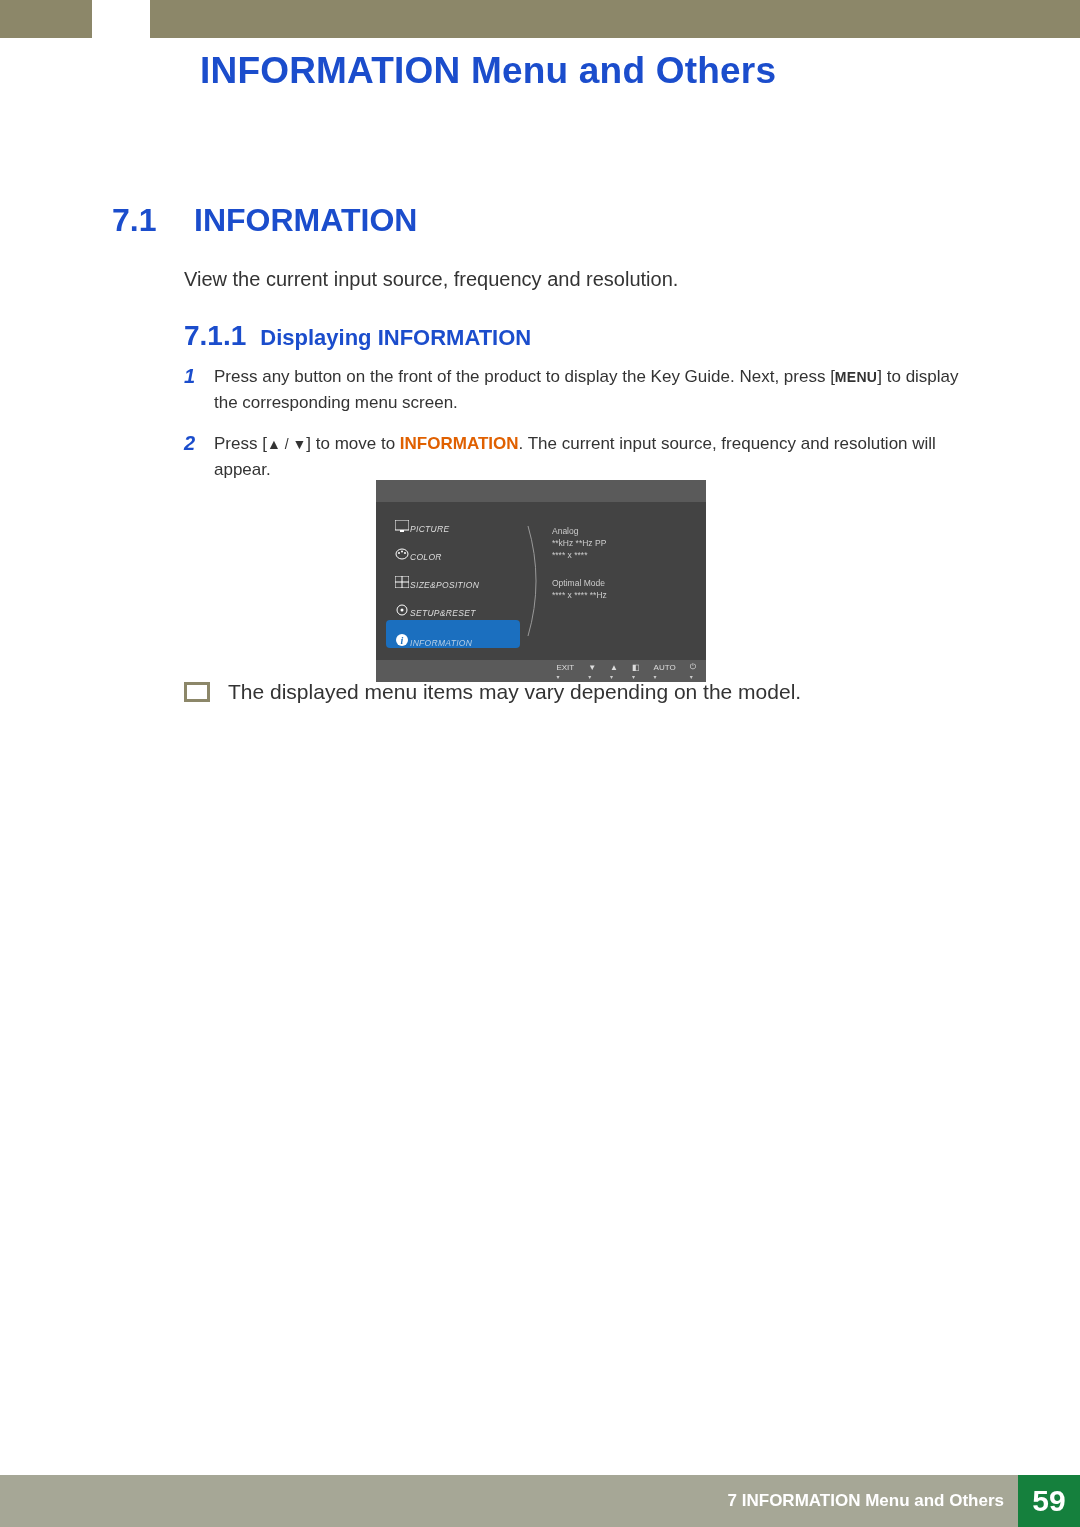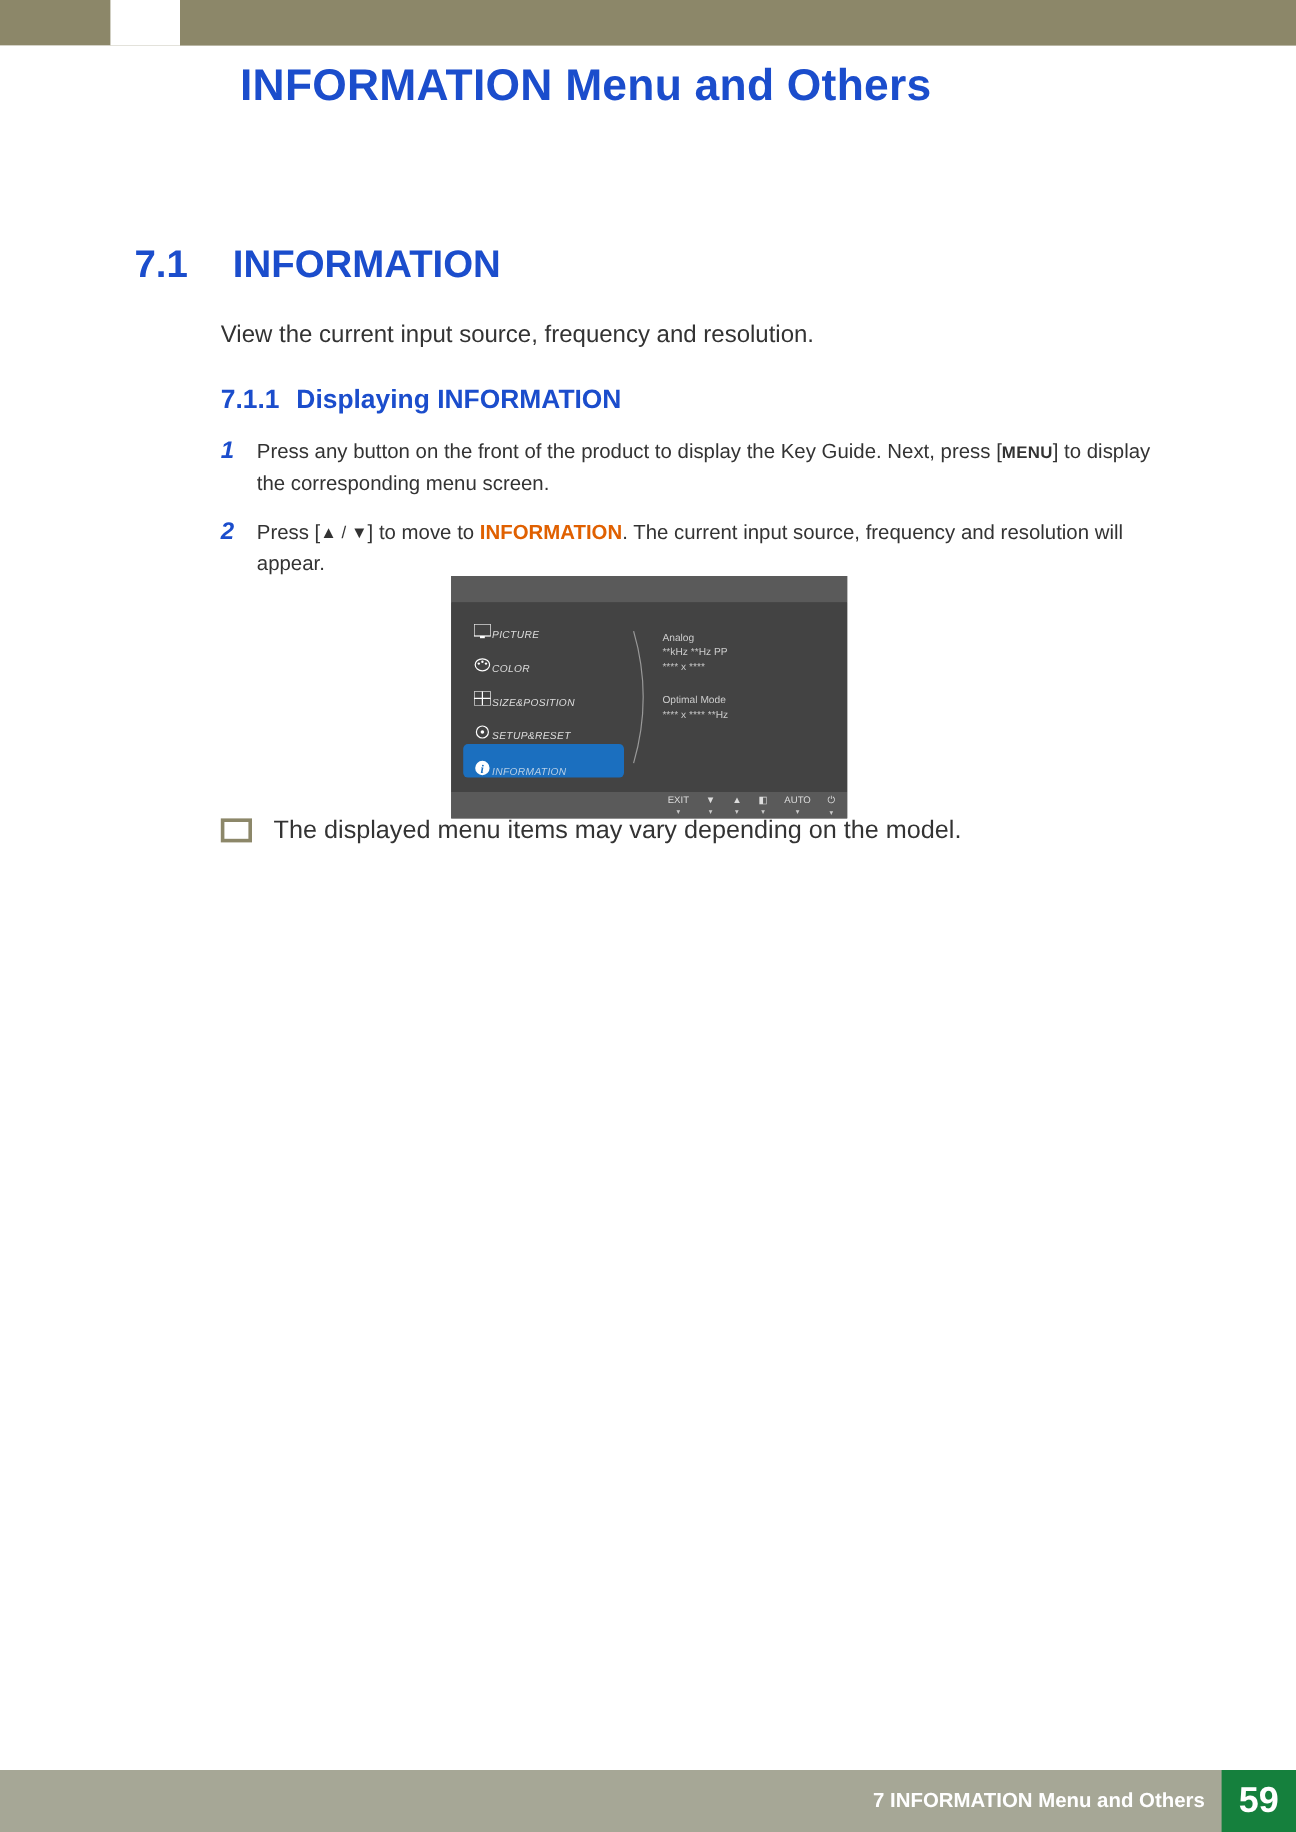--- a/index.html
+++ b/index.html
@@ -62,21 +62,21 @@
   }
   .subsection-row {
     position: absolute;
     left: 184px;
     top: 320px;
     display: flex;
     align-items: baseline;
     gap: 14px;
   }
   .subsection-num {
-    font-size: 22px;
+    font-size: 28px;
     font-weight: bold;
     color: #1b4dcc;
   }
   .subsection-title {
     font-size: 22px;
     font-weight: bold;
     color: #1b4dcc;
   }
   .steps {
     position: absolute;
@@ -192,21 +192,20 @@
     align-items: center;
     justify-content: flex-end;
     gap: 14px;
     padding: 0 10px;
     font-size: 8px;
     color: #ddd;
   }
   .osd-btn {
     display: inline-flex;
     flex-direction: column;
-    align-items: center;
     gap: 1px;
   }
   .osd-btn-tri {
     font-size: 6px;
     color: #ccc;
   }
   .note-row {
     position: absolute;
     left: 184px;
     top: 680px;

